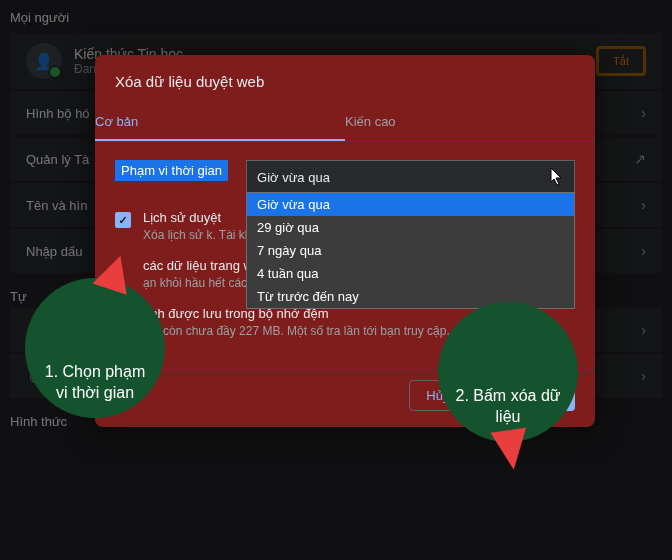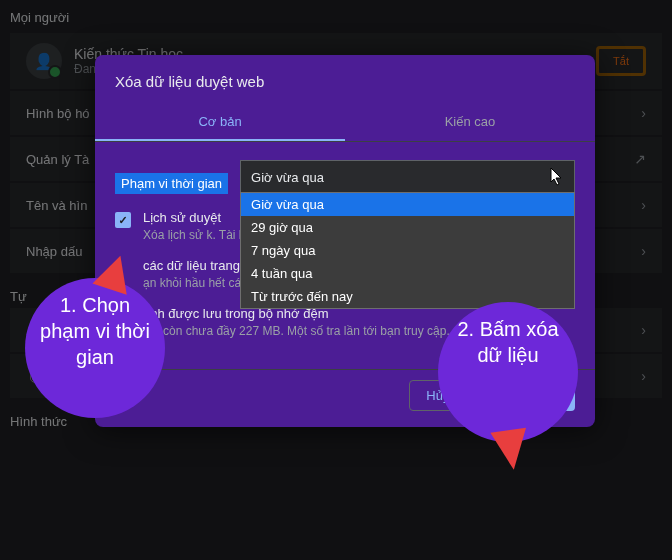--- a/index.html
+++ b/index.html
@@ -10,47 +10,47 @@
 .list-row .chev{color:#9aa0a6;font-size:14px}
 .profile-row{background:#292a2d;margin:0 10px 2px;padding:10px 16px;display:flex;align-items:center;gap:12px}
 .avatar{width:36px;height:36px;border-radius:50%;background:#3c4043;position:relative;display:flex;align-items:center;justify-content:center;font-size:16px}
 .avatar::after{content:"";position:absolute;width:10px;height:10px;background:#34a853;border-radius:50%;bottom:0;right:0;border:2px solid #292a2d}
 .profile-text{flex:1}
 .profile-name{font-size:14px}
 .profile-sub{font-size:12px;color:#9aa0a6}
 .off-btn{border:3px solid #a16207;background:transparent;color:#f97316;padding:6px 14px;border-radius:4px;font-size:11px;cursor:pointer}
 .row-icon{width:18px;display:inline-block;text-align:center;margin-right:10px;color:#9aa0a6}
 .overlay{position:absolute;inset:0;background:rgba(0,0,0,0.5)}
-.dialog{position:absolute;left:95px;top:55px;width:500px;background:#4c1d95;border-radius:8px;box-shadow:0 4px 30px rgba(0,0,0,0.6);padding-bottom:16px}
+.dialog{position:absolute;left:95px;top:55px;width:500px;background:#7f1d1d;border-radius:8px;box-shadow:0 4px 30px rgba(0,0,0,0.6);padding-bottom:16px}
 .dialog-title{padding:18px 20px 14px;font-size:15px;color:#e8eaed}
 .tabs{display:flex;border-bottom:1px solid #3c4043}
-.tab{flex:1;text-align:center;padding:10px 0;font-size:13px;color:#9aa0a6;cursor:pointer}
+.tab{flex:1;padding:10px 0;font-size:13px;color:#9aa0a6;cursor:pointer}
 .tab.active{color:#8ab4f8;border-bottom:2px solid #8ab4f8}
 .body{padding:18px 20px 8px}
-.range-row{display:flex;align-items:flex-end;gap:12px;position:relative}
+.range-row{display:flex;align-items:flex-start;gap:18px;position:relative}
 .range-label{background:#1a73e8;color:#fff;padding:3px 6px;font-size:13px}
 .select-box{flex:1;position:relative}
 .select-display{border:1px solid #5f6368;background:#292a2d;color:#e8eaed;padding:7px 10px;font-size:13px;display:flex;justify-content:space-between;align-items:center;cursor:pointer}
 .cursor{width:14px;height:18px;position:relative}
 .cursor svg{position:absolute;top:-2px;left:-2px}
 .dropdown{position:absolute;top:32px;left:0;right:0;background:#3c3c3c;border:1px solid #6e6e6e;z-index:10}
 .dropdown-item{padding:4px 10px;font-size:13px;color:#fff;cursor:pointer}
 .dropdown-item.sel{background:#1a73e8}
 .check-section{margin-top:16px}
 .check-row{display:flex;gap:12px;align-items:flex-start;margin-bottom:14px}
 .checkbox{width:16px;height:16px;background:#8ab4f8;border-radius:2px;margin-top:2px;display:flex;align-items:center;justify-content:center;color:#202124;font-size:11px;font-weight:bold;flex-shrink:0}
 .check-text{font-size:13px}
 .check-title{color:#e8eaed;margin-bottom:2px}
 .check-desc{color:#9aa0a6;font-size:12px;line-height:1.4}
 .check-desc .link{color:#8ab4f8}
 .dialog-footer{display:flex;justify-content:flex-end;gap:10px;padding:10px 20px 0;border-top:1px solid #3c4043;margin-top:8px}
 .btn{padding:7px 16px;border-radius:4px;font-size:13px;cursor:pointer;border:none}
 .btn-cancel{background:transparent;border:1px solid #5f6368;color:#8ab4f8}
 .btn-primary{background:#8ab4f8;color:#202124}
-.callout{position:absolute;width:140px;height:140px;background:#6d28d9;border-radius:50%;display:flex;align-items:flex-start;justify-content:center;text-align:center;color:#fff;font-size:20px;line-height:1.3;padding:14px;z-index:20}
+.callout{position:absolute;width:140px;height:140px;background:#14532d;border-radius:50%;display:flex;align-items:flex-end;justify-content:center;text-align:center;color:#fff;font-size:16px;line-height:1.3;padding:14px;z-index:20}
 .callout.c1{left:25px;top:278px}
 .callout.c2{left:438px;top:302px}
 .tail{position:absolute;width:0;height:0}
 .c1 .tail{border-left:18px solid transparent;border-right:18px solid transparent;border-bottom:35px solid #e83e3e;top:-23px;left:72px;transform:rotate(18deg)}
 .c2 .tail{border-left:18px solid transparent;border-right:18px solid transparent;border-top:40px solid #e83e3e;bottom:-28px;left:55px;transform:rotate(-8deg)}
 .section-title2{font-size:13px;padding:14px 0 4px 10px}
 </style>
 </head>
 <body>
 

